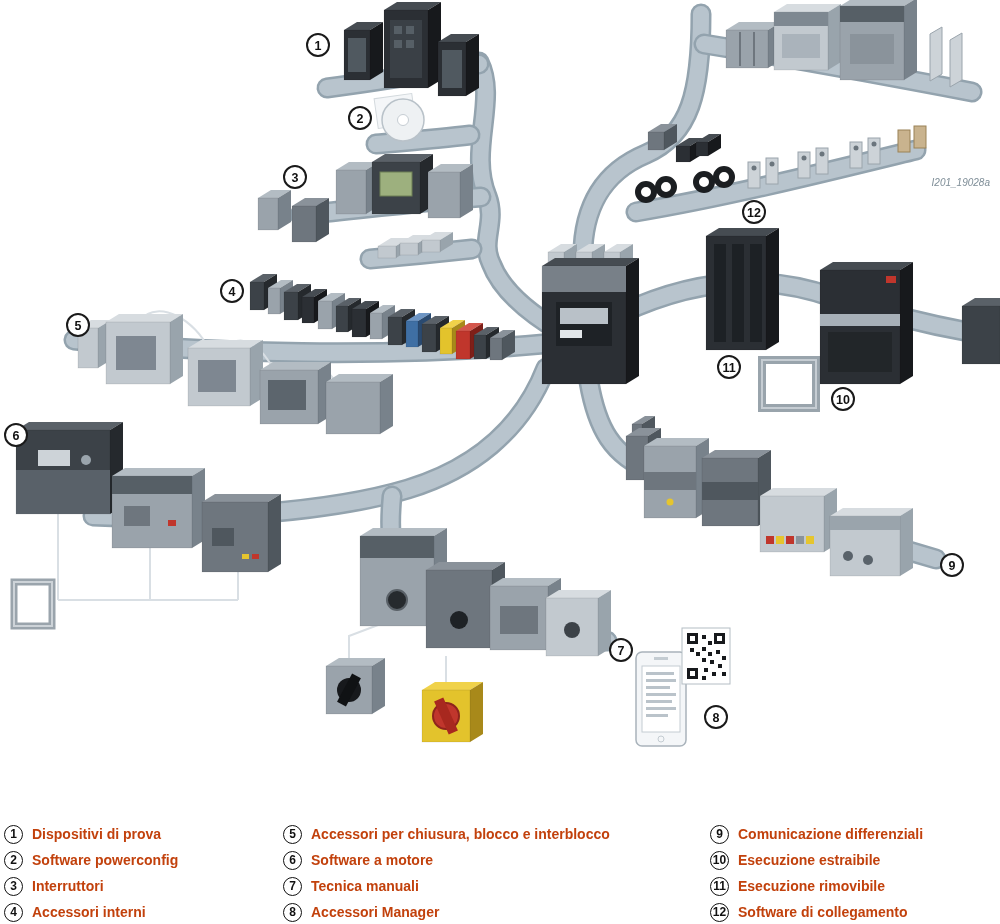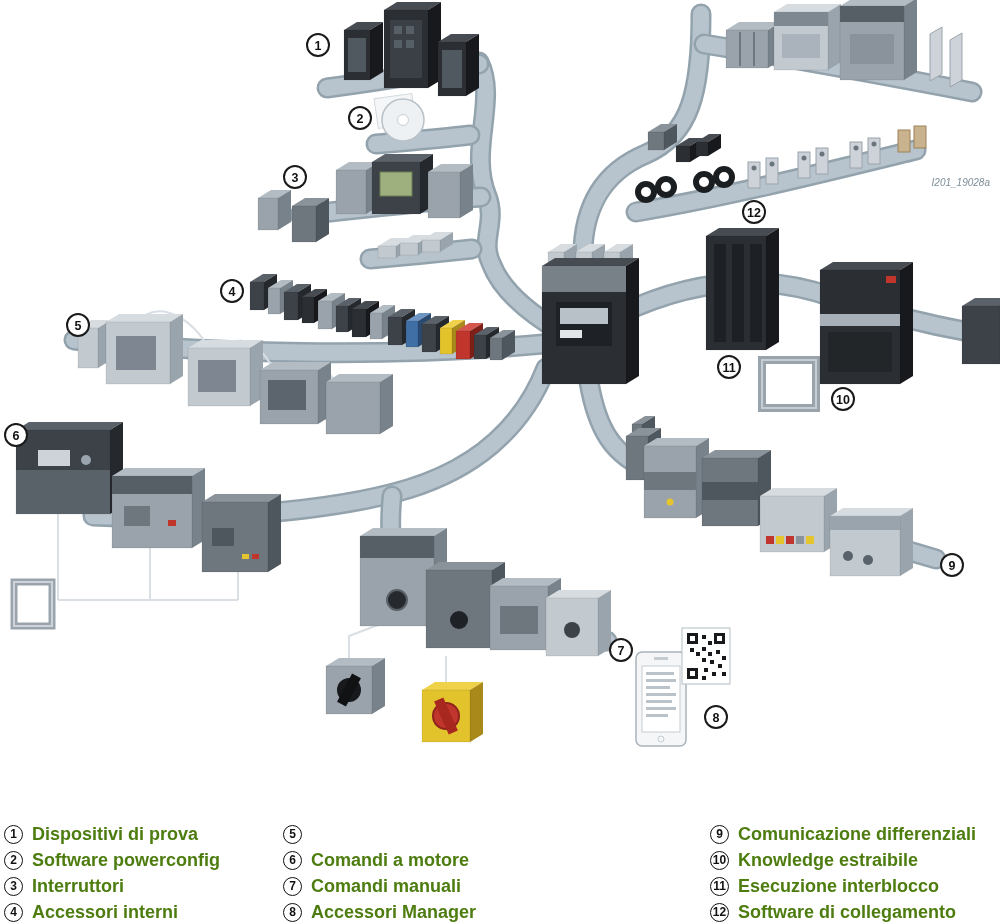--- a/index.html
+++ b/index.html
@@ -28,21 +28,21 @@
   .watermark{font:italic 10px "Liberation Sans",sans-serif;fill:#7e8d97;}
 
   
   .legend{position:absolute;left:0;top:821px;width:1000px;height:103px;}
   .legend .col{position:absolute;top:0;}
   .col1{left:4px}.col2{left:283px}.col3{left:710px}
   .legend .item{display:flex;align-items:center;height:26px;gap:9px;}
   .legend .num{flex:0 0 auto;width:19px;height:19px;border:1.7px solid #111;border-radius:50%;
                display:flex;align-items:center;justify-content:center;
                font-size:12px;font-weight:bold;color:#111;box-sizing:border-box;background:#fff;}
-  .legend .lbl{font-size:18px;font-weight:bold;color:#4d7c0f;white-space:nowrap;}
+  .legend .lbl{font-size:14px;font-weight:bold;color:#c2410c;white-space:nowrap;}
 </style>
 </head>
 <body>
 
 <div class="stage">
 
 <svg class="figure" width="1000" height="820" viewBox="0 0 1000 820">
 
   <g>
     <path class="rail-under" d="M 479 62 C 498 100 468 150 487 196 C 497 223 480 240 491 263 C 501 290 527 312 561 332"></path>
@@ -629,46 +629,47 @@
       <span class="lbl">Interruttori</span>
     </div>
     <div class="item">
       <span class="num">4</span>
       <span class="lbl">Accessori interni</span>
     </div>
   </div>
   <div class="col col2">
     <div class="item">
       <span class="num">5</span>
+      <span class="lbl">Accessori per chiusura, blocco e interblocco</span>
     </div>
     <div class="item">
       <span class="num">6</span>
-      <span class="lbl">Comandi a motore</span>
+      <span class="lbl">Software a motore</span>
     </div>
     <div class="item">
       <span class="num">7</span>
-      <span class="lbl">Comandi manuali</span>
+      <span class="lbl">Tecnica manuali</span>
     </div>
     <div class="item">
       <span class="num">8</span>
       <span class="lbl">Accessori Manager</span>
     </div>
   </div>
   <div class="col col3">
     <div class="item">
       <span class="num">9</span>
       <span class="lbl">Comunicazione differenziali</span>
     </div>
     <div class="item">
       <span class="num">10</span>
-      <span class="lbl">Knowledge estraibile</span>
+      <span class="lbl">Esecuzione estraibile</span>
     </div>
     <div class="item">
       <span class="num">11</span>
-      <span class="lbl">Esecuzione interblocco</span>
+      <span class="lbl">Esecuzione rimovibile</span>
     </div>
     <div class="item">
       <span class="num">12</span>
       <span class="lbl">Software di collegamento</span>
     </div>
   </div>
 </div>
 
 </div>
 

